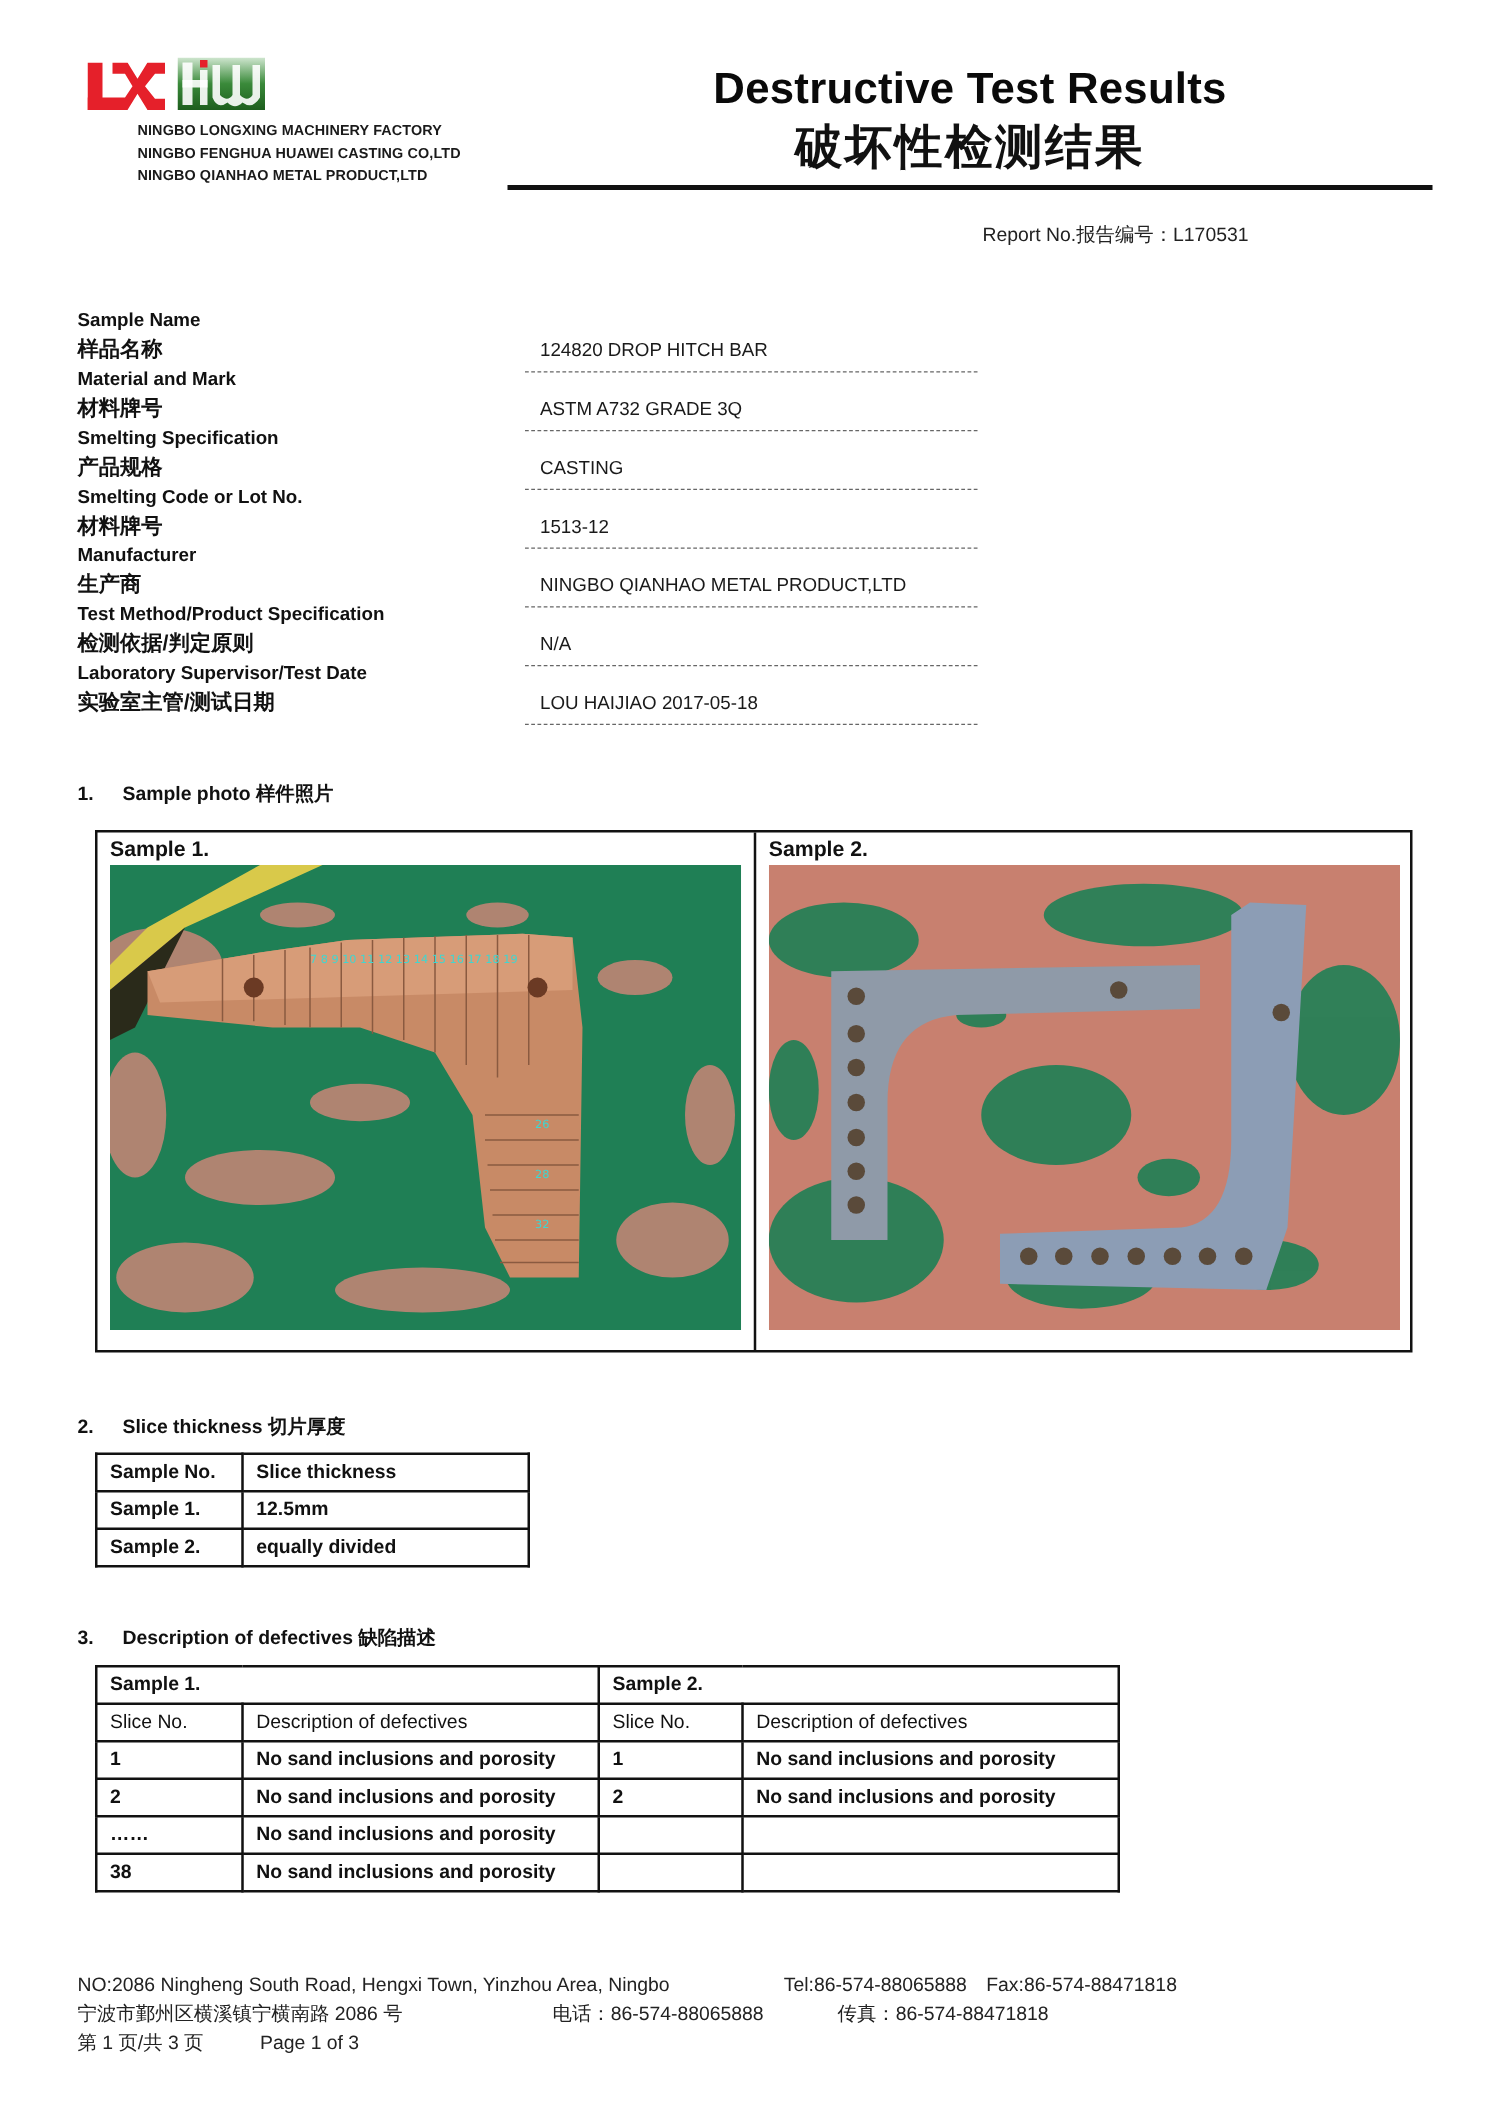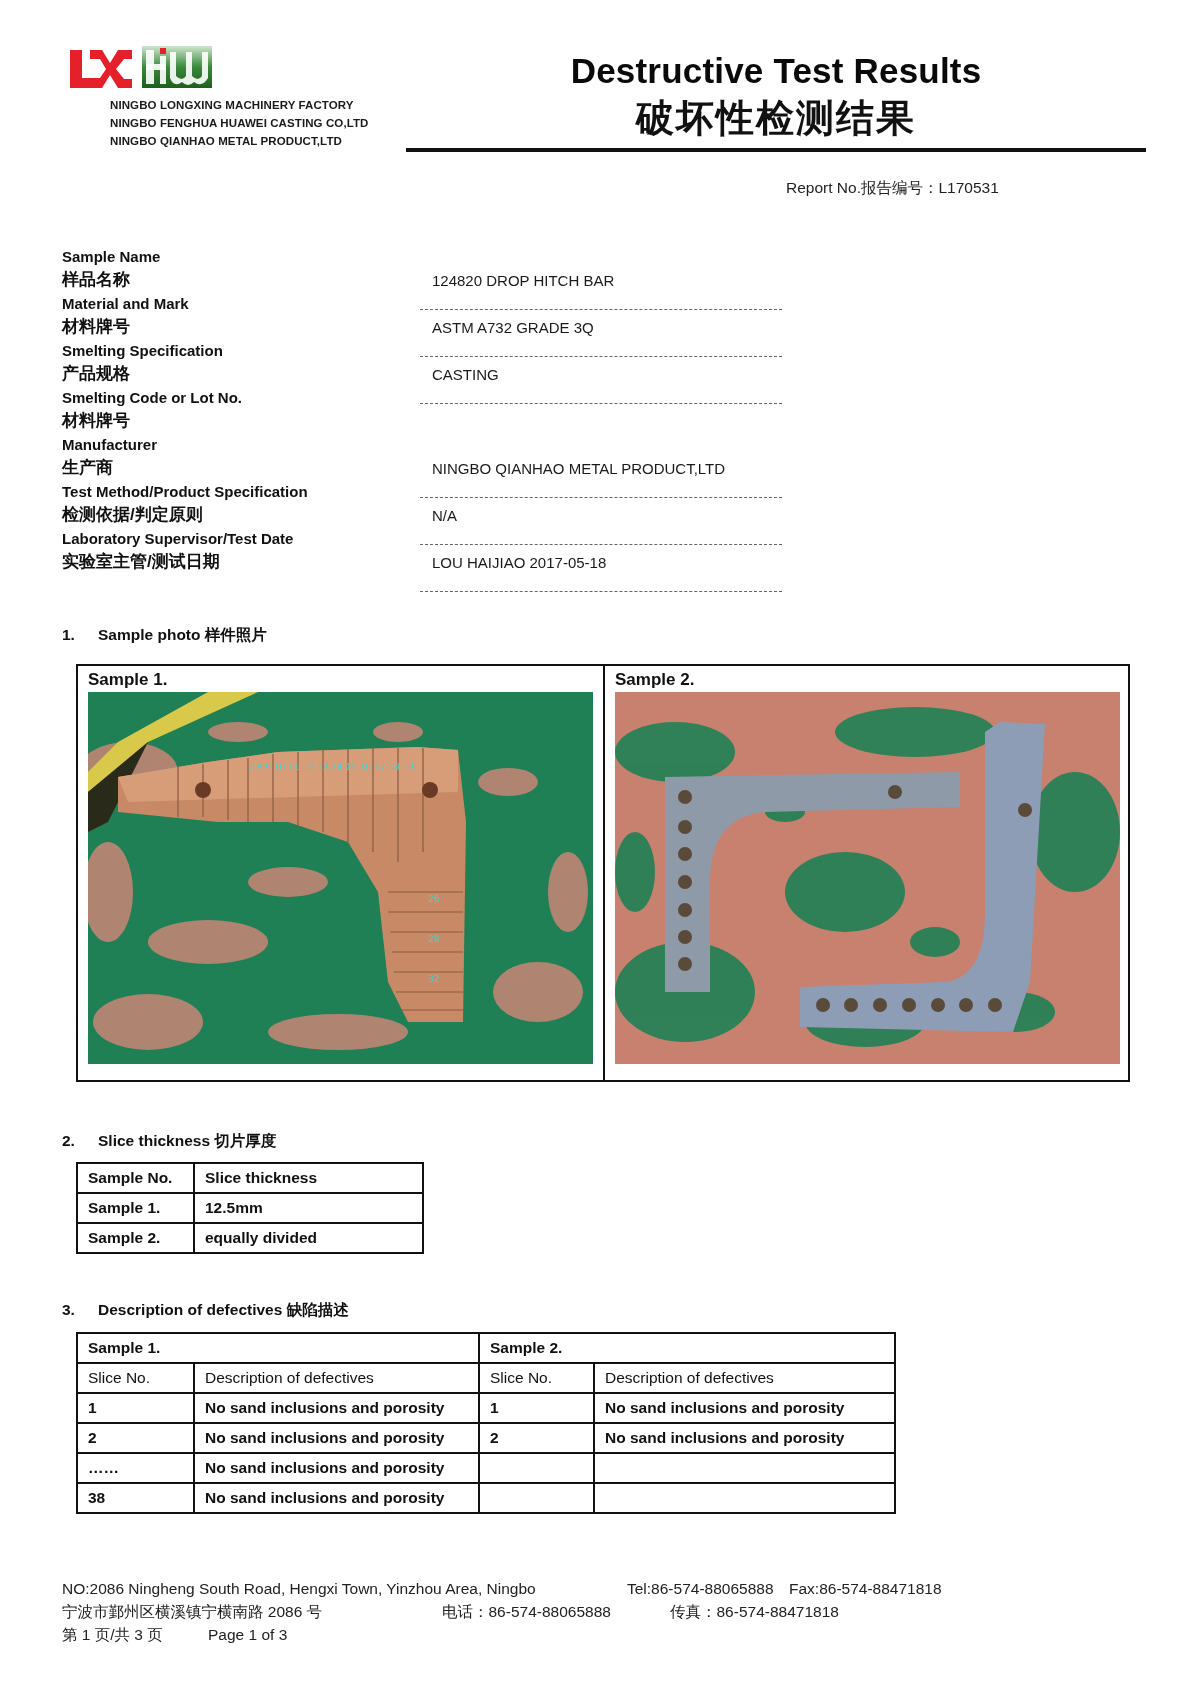--- a/index.html
+++ b/index.html
@@ -19,21 +19,21 @@
   .title-zh { font-size: 38px; font-weight: bold; letter-spacing: 2px; color: #111; line-height: 48px; margin-top: 2px; }
   .title-rule { position: absolute; left: 406px; top: 148px; width: 740px; height: 4px; background: #111; }
 
   .report-no { position: absolute; left: 786px; top: 178px; font-size: 15.5px; color: #222; }
 
   
   .info { position: absolute; left: 62px; top: 247px; width: 740px; }
   .info-row { position: relative; height: 47px; }
   .info-label-en { position: absolute; left: 0; top: 0; font-size: 15px; font-weight: bold; line-height: 20px; }
   .info-label-zh { position: absolute; left: 0; top: 22px; font-size: 17px; font-weight: bold; line-height: 22px; }
-  .info-value { position: absolute; left: 358px; top: 24px; width: 362px; font-size: 15px; line-height: 20px; padding-left: 12px; border-bottom: 1px dashed #666; padding-bottom: 18px; color: #1a1a1a; }
+  .info-value { position: absolute; left: 358px; top: 24px; width: 362px; font-size: 15px; line-height: 20px; padding-left: 12px; border-bottom: 1px dashed #666; padding-bottom: 6px; color: #1a1a1a; }
 
   
   .section-h { position: absolute; left: 62px; font-size: 15.5px; font-weight: bold; }
   .section-h .num { display: inline-block; width: 36px; }
 
   
   .photo-table { position: absolute; left: 76px; top: 664px; width: 1054px; height: 418px; border: 2px solid #111; display: flex; }
   .photo-cell { position: relative; width: 50%; height: 100%; }
   .photo-cell + .photo-cell { border-left: 2px solid #111; }
   .photo-label { position: absolute; left: 10px; top: 4px; font-size: 17px; font-weight: bold; }
@@ -109,20 +109,21 @@
     <div class="info-value">ASTM A732 GRADE 3Q</div>
   </div>
   <div class="info-row">
     <div class="info-label-en">Smelting Specification</div>
     <div class="info-label-zh">产品规格</div>
     <div class="info-value">CASTING</div>
   </div>
   <div class="info-row">
     <div class="info-label-en">Smelting Code or Lot No.</div>
     <div class="info-label-zh">材料牌号</div>
+    <div class="info-value">1513-12</div>
   </div>
   <div class="info-row">
     <div class="info-label-en">Manufacturer</div>
     <div class="info-label-zh">生产商</div>
     <div class="info-value">NINGBO QIANHAO METAL PRODUCT,LTD</div>
   </div>
   <div class="info-row">
     <div class="info-label-en">Test Method/Product Specification</div>
     <div class="info-label-zh">检测依据/判定原则</div>
     <div class="info-value">N/A</div>

